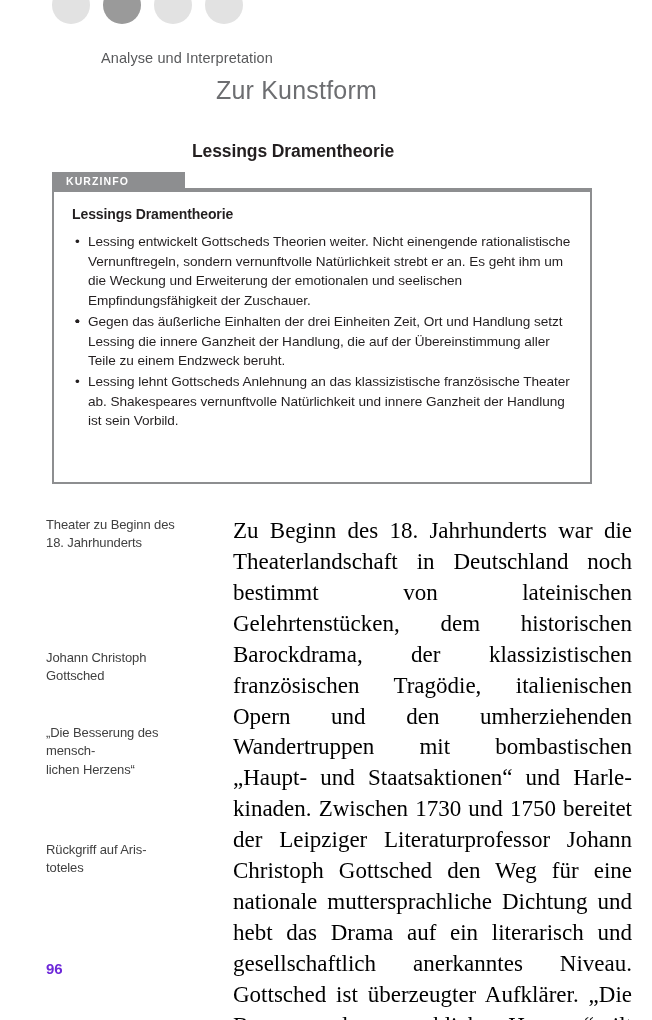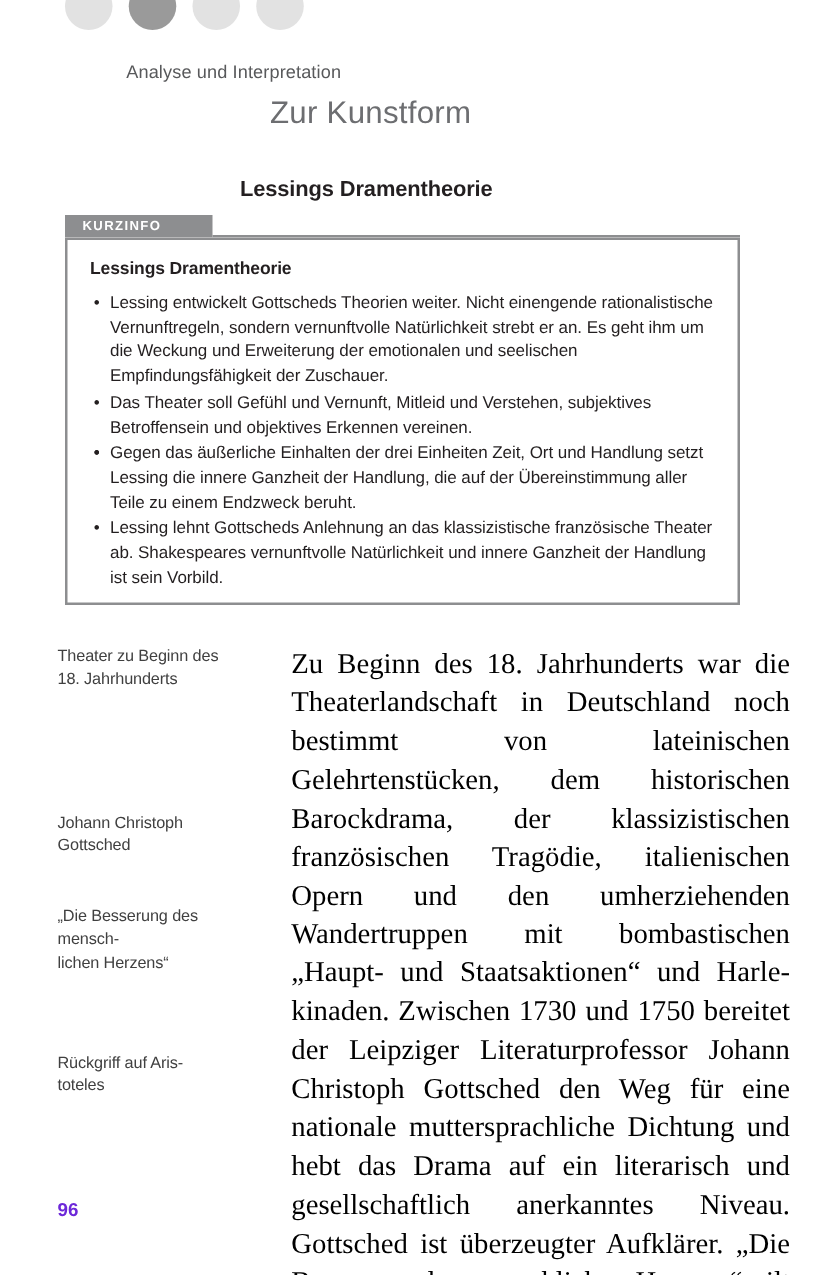--- a/index.html
+++ b/index.html
@@ -63,21 +63,21 @@
     color: #231f20;
     font-weight: bold;
     letter-spacing: -.1px;
   }
 
   
   .kurzinfo-tab {
     position: absolute;
     left: 52px;
     top: 172px;
-    width: 118px;
+    width: 133px;
     height: 18px;
     background: #8d8e90;
     color: #ffffff;
     font-size: 10.5px;
     font-weight: bold;
     letter-spacing: 1.1px;
     display: flex;
     align-items: center;
     padding-left: 14px;
     box-sizing: border-box;
@@ -196,21 +196,21 @@
 <div class="chapter-title">Zur Kunstform</div>
 <div class="section-title">Lessings Dramentheorie</div>
 
 <div class="kurzinfo-tab">KURZINFO</div>
 <div class="kurzinfo-box-top-extra"></div>
 <div class="kurzinfo-box">
   <div class="ki-inner">
     <div class="ki-heading">Lessings Dramentheorie</div>
     <ul class="ki-list">
       <li><span class="bullet">•</span><span>Lessing entwickelt Gottscheds Theorien weiter. Nicht einengende rationalisti­sche Vernunftregeln, sondern vernunftvolle Natürlichkeit strebt er an. Es geht ihm um die Weckung und Erweiterung der emotionalen und seelischen Empfindungsfähigkeit der Zuschauer.</span></li>
-      <li><span class="bullet">•</span><span>Das Theater soll Gefühl und Vernunft, Mitleid und Verstehen, subjektives Betroffensein und objektives Erkennen vereinen.</span></li>
+      <li><span class="bullet">•</span></li>
       <li><span class="bullet">•</span></li>
       <li><span class="bullet">•</span><span>Gegen das äußerliche Einhalten der drei Einheiten Zeit, Ort und Handlung setzt Lessing die innere Ganzheit der Handlung, die auf der Übereinstim­mung aller Teile zu einem Endzweck beruht.</span></li>
       <li><span class="bullet">•</span><span>Lessing lehnt Gottscheds Anlehnung an das klassizistische französische Theater ab. Shakespeares vernunftvolle Natürlichkeit und innere Ganzheit der Handlung ist sein Vorbild.</span></li>
     </ul>
   </div>
 </div>
 
 <div class="body-area">
   <div class="margin-notes">
     <div class="margin-note" style="top:0px">Theater zu Beginn des 18. Jahrhunderts</div>

